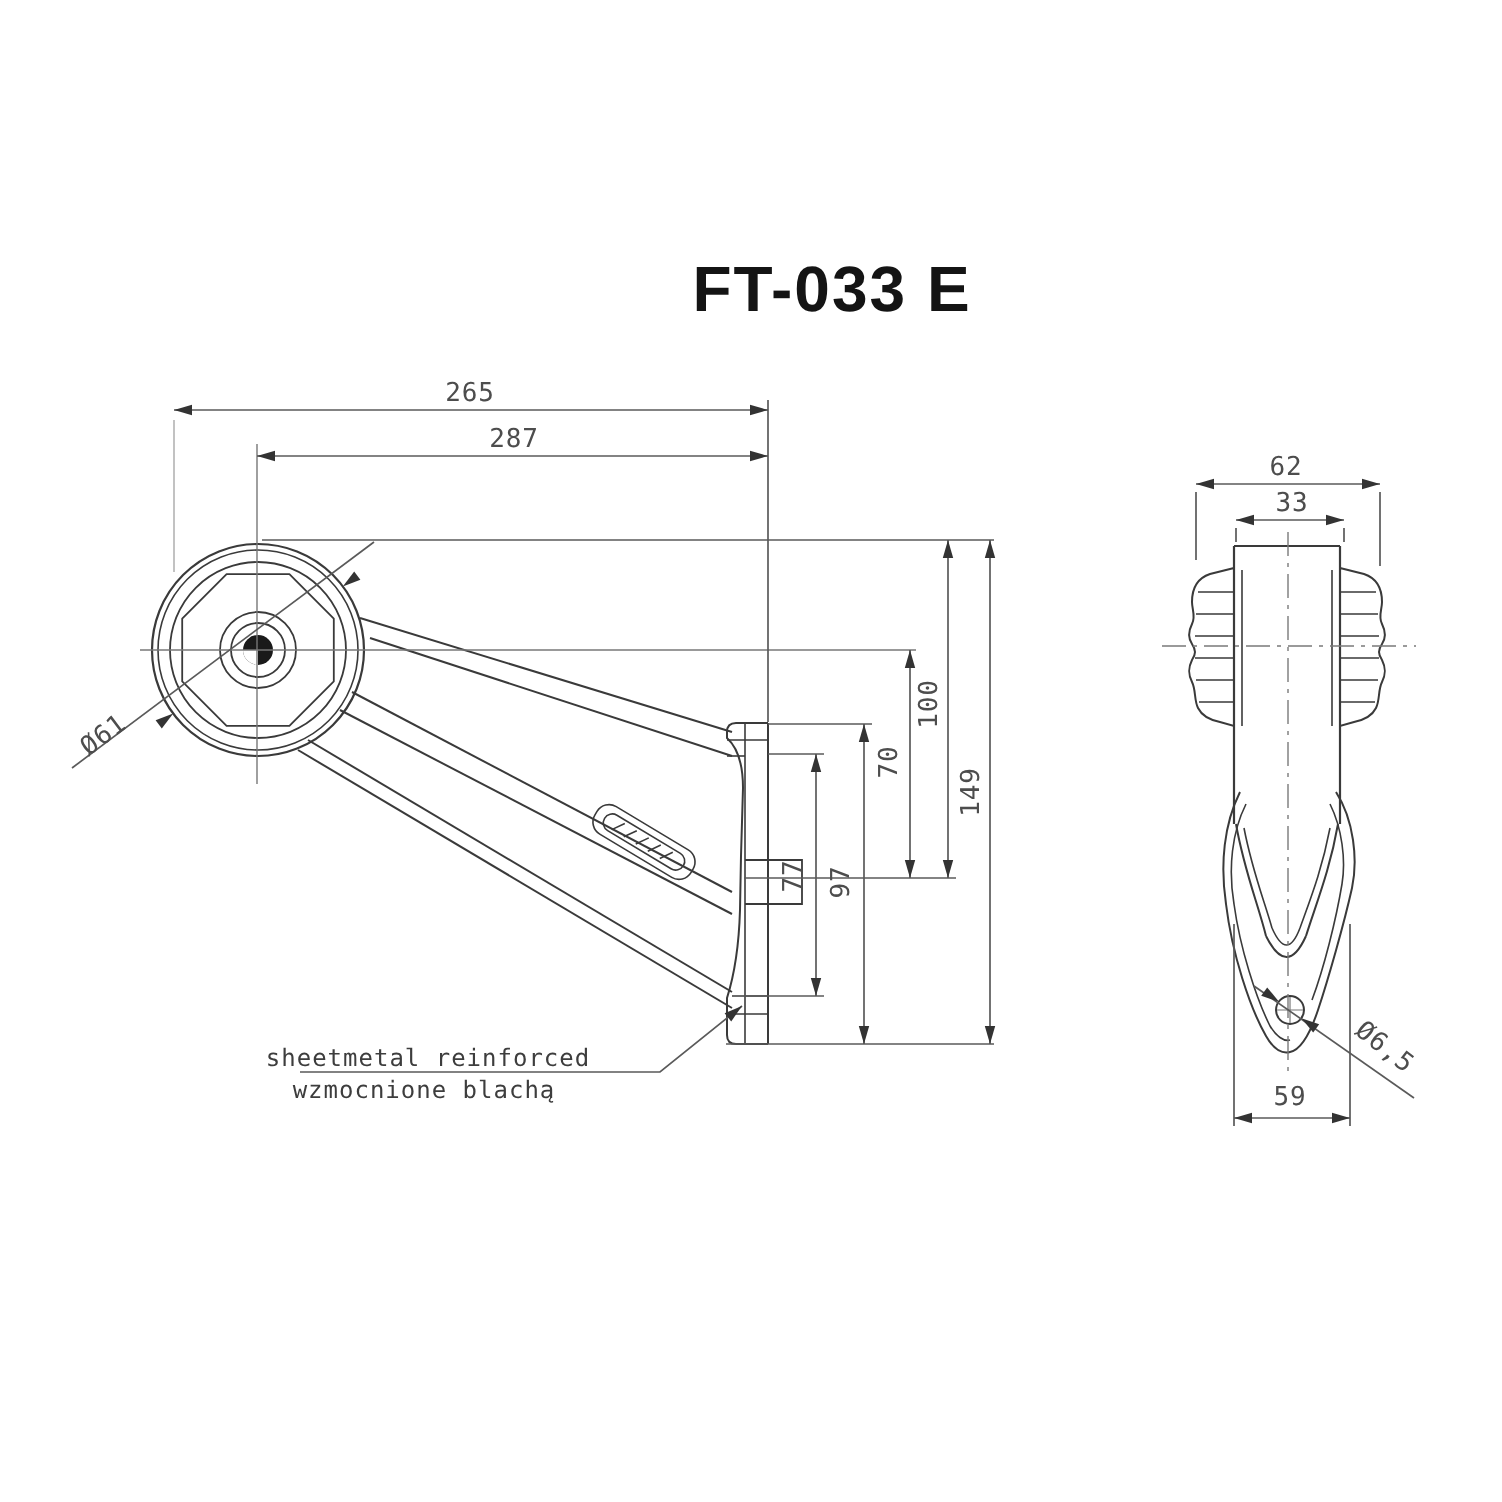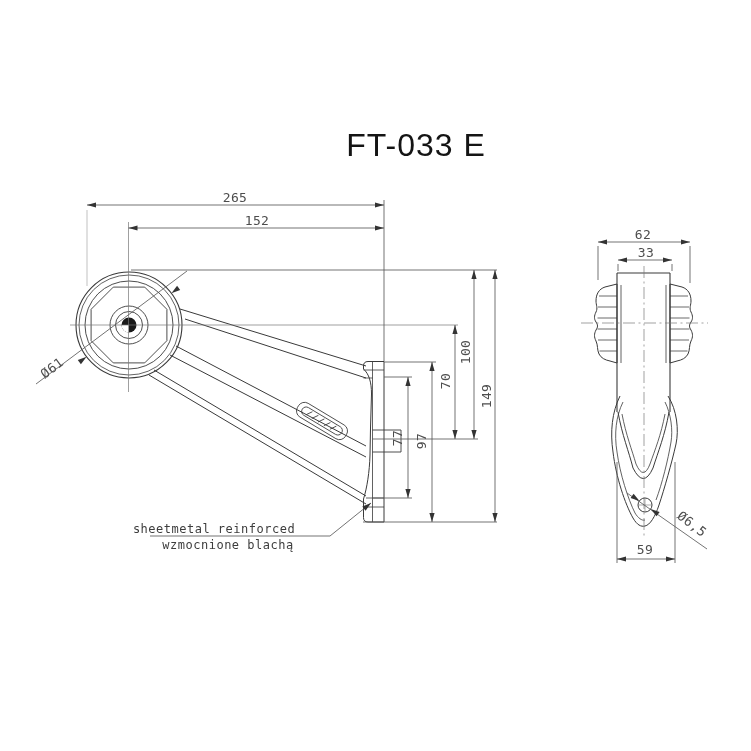--- a/index.html
+++ b/index.html
@@ -1,20 +1,20 @@
 <!DOCTYPE html>
 <html><head>
 <meta charset="utf-8">
 <style>
   html,body{margin:0;padding:0;background:#fff;}
   #stage{position:relative;width:751px;height:751px;background:#ffffff;overflow:hidden;
          font-family:"DejaVu Sans Mono", monospace;}
   #linework{position:absolute;left:0;top:0;}
   .label{position:absolute;white-space:nowrap;transform:translate(-50%,-50%);}
-  .title{font-family:"Liberation Sans", sans-serif;font-weight:400;font-size:32px;
+  .title{font-family:"Liberation Sans", sans-serif;font-weight:700;font-size:32px;
          color:#141414;letter-spacing:1px;}
   .dim{font-size:13px;color:#4d4d4d;letter-spacing:.4px;}
   .rotm90{transform:translate(-50%,-50%) rotate(-90deg);}
   .rotm37{transform:translate(-50%,-50%) rotate(-37deg);}
   .rot38{transform:translate(-50%,-50%) rotate(38deg);}
   .note{font-size:12px;color:#3d3d3d;letter-spacing:.5px;}
 </style>
 </head>
 <body>
 
@@ -179,28 +179,28 @@
           <path d="M675,559 l-9,-2.6 l0,5.2 z"></path>
         <path d="M639.5,500.9 L630.6,497.9 L633.6,493.7 Z"></path>
         <path d="M650.7,509.1 L656.6,516.3 L659.6,512.1 Z"></path>
       </g>
     </g>
   </svg>
 
   <div class="label title" style="left:416px;top:145px">FT-033 E</div>
 
   <div class="label dim" style="left:235px;top:197px">265</div>
-  <div class="label dim" style="left:257px;top:220px">152</div>
+  <div class="label dim" style="left:257px;top:220px">287</div>
   <div class="label dim rotm37" style="left:52px;top:368px">Ø61</div>
   <div class="label dim rotm90" style="left:445px;top:381px">70</div>
   <div class="label dim rotm90" style="left:465px;top:352px">100</div>
   <div class="label dim rotm90" style="left:486px;top:396px">149</div>
   <div class="label dim rotm90" style="left:397px;top:438px">77</div>
   <div class="label dim rotm90" style="left:421px;top:441px">97</div>
 
   <div class="label note" style="left:214px;top:529px">sheetmetal reinforced</div>
-  <div class="label note" style="left:228px;top:545px">wzmocnione blachą</div>
+  <div class="label note" style="left:212px;top:545px">wzmocnione blachą</div>
 
   <div class="label dim" style="left:643px;top:234px">62</div>
   <div class="label dim" style="left:646px;top:252px">33</div>
   <div class="label dim" style="left:645px;top:549px">59</div>
   <div class="label dim rot38" style="left:692px;top:524px">Ø6,5</div>
 </div>
 
 </body></html>

